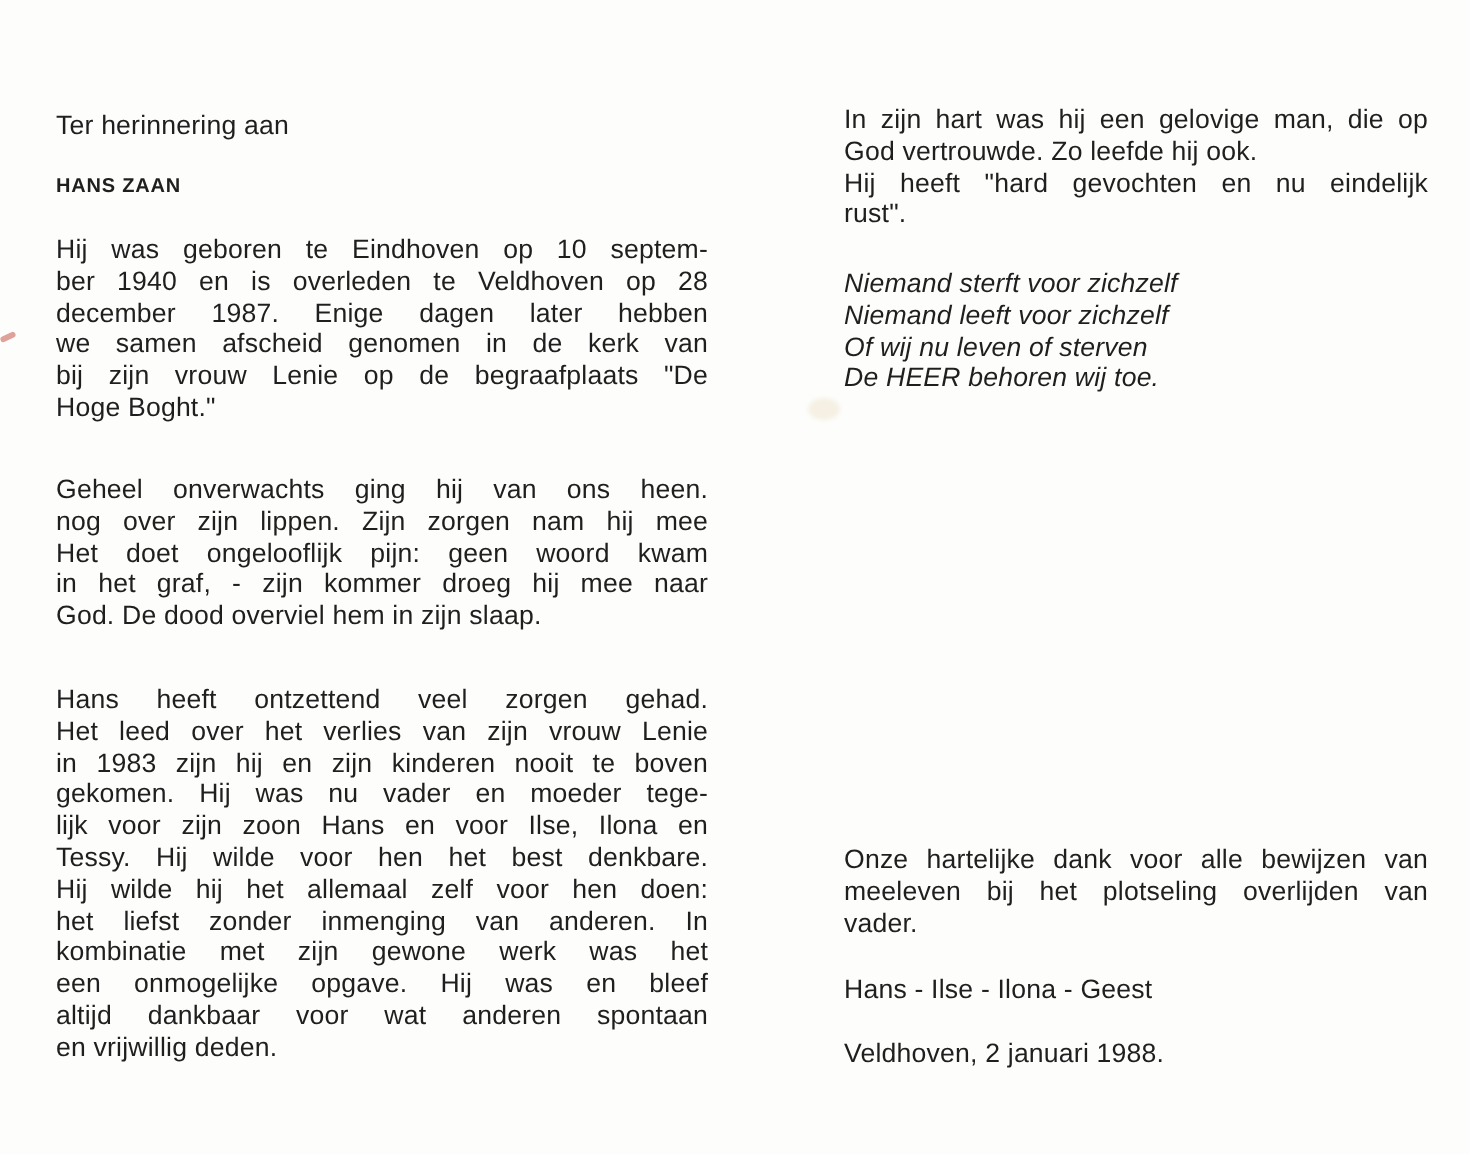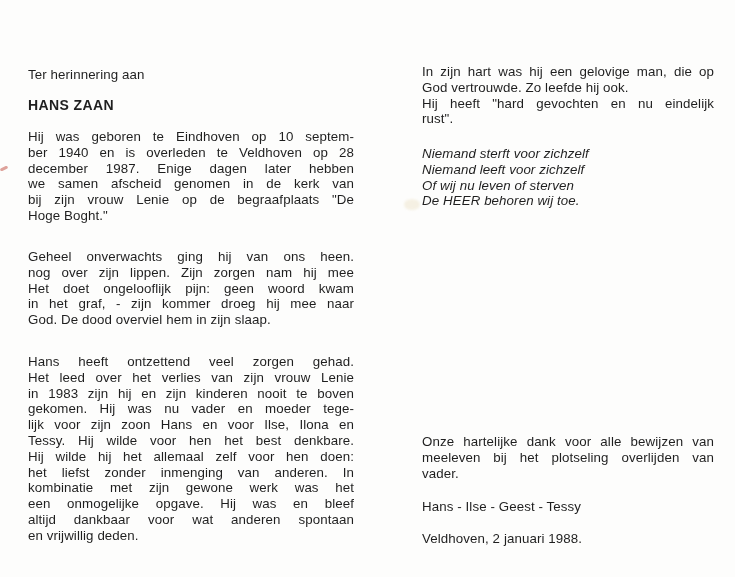--- a/index.html
+++ b/index.html
@@ -10,27 +10,26 @@
     background: #fdfdfc;
     font-family: "Liberation Sans", sans-serif;
     color: #1f1f1f;
     overflow: hidden;
   }
   .block {
     position: absolute;
     font-size: 13.3px;
     line-height: 15.8px;
     letter-spacing: 0.1px;
-    margin-top: 12px;
   }
   .lc { left: 28px; width: 326px; }
   .rc { left: 422px; width: 292px; }
 
   .intro  { top: 55px; }
-  .name   { top: 86px; font-weight: 700; font-size: 14px; letter-spacing: 0.4px; }
+  .name   { top: 86px; font-weight: 700; font-size: 10px; letter-spacing: 0.4px; }
   .p1     { top: 117px; }
   .p2     { top: 237px; }
   .p3     { top: 342px; }
 
   .pa     { top: 52px; }
   .poem   { top: 134px; font-style: italic; }
   .pth    { top: 422px; }
   .pnames { top: 487px; }
   .pdate  { top: 519px; }
 
@@ -114,17 +113,17 @@
       <div class="line">Of wij nu leven of sterven</div>
       <div class="line">De HEER behoren wij toe.</div>
     </div>
 
   <div class="block rc pth">
       <div class="line just">Onze hartelijke dank voor alle bewijzen van</div>
       <div class="line just">meeleven bij het plotseling overlijden van</div>
       <div class="line">vader.</div>
     </div>
 
-  <div class="block rc pnames">Hans - Ilse - Geest - Tessy</div>
+  <div class="block rc pnames">Hans - Ilse - Ilona - Geest</div>
 
   <div class="block rc pdate">Veldhoven, 2 januari 1988.</div>
 
 </div>
 
 </body></html>

